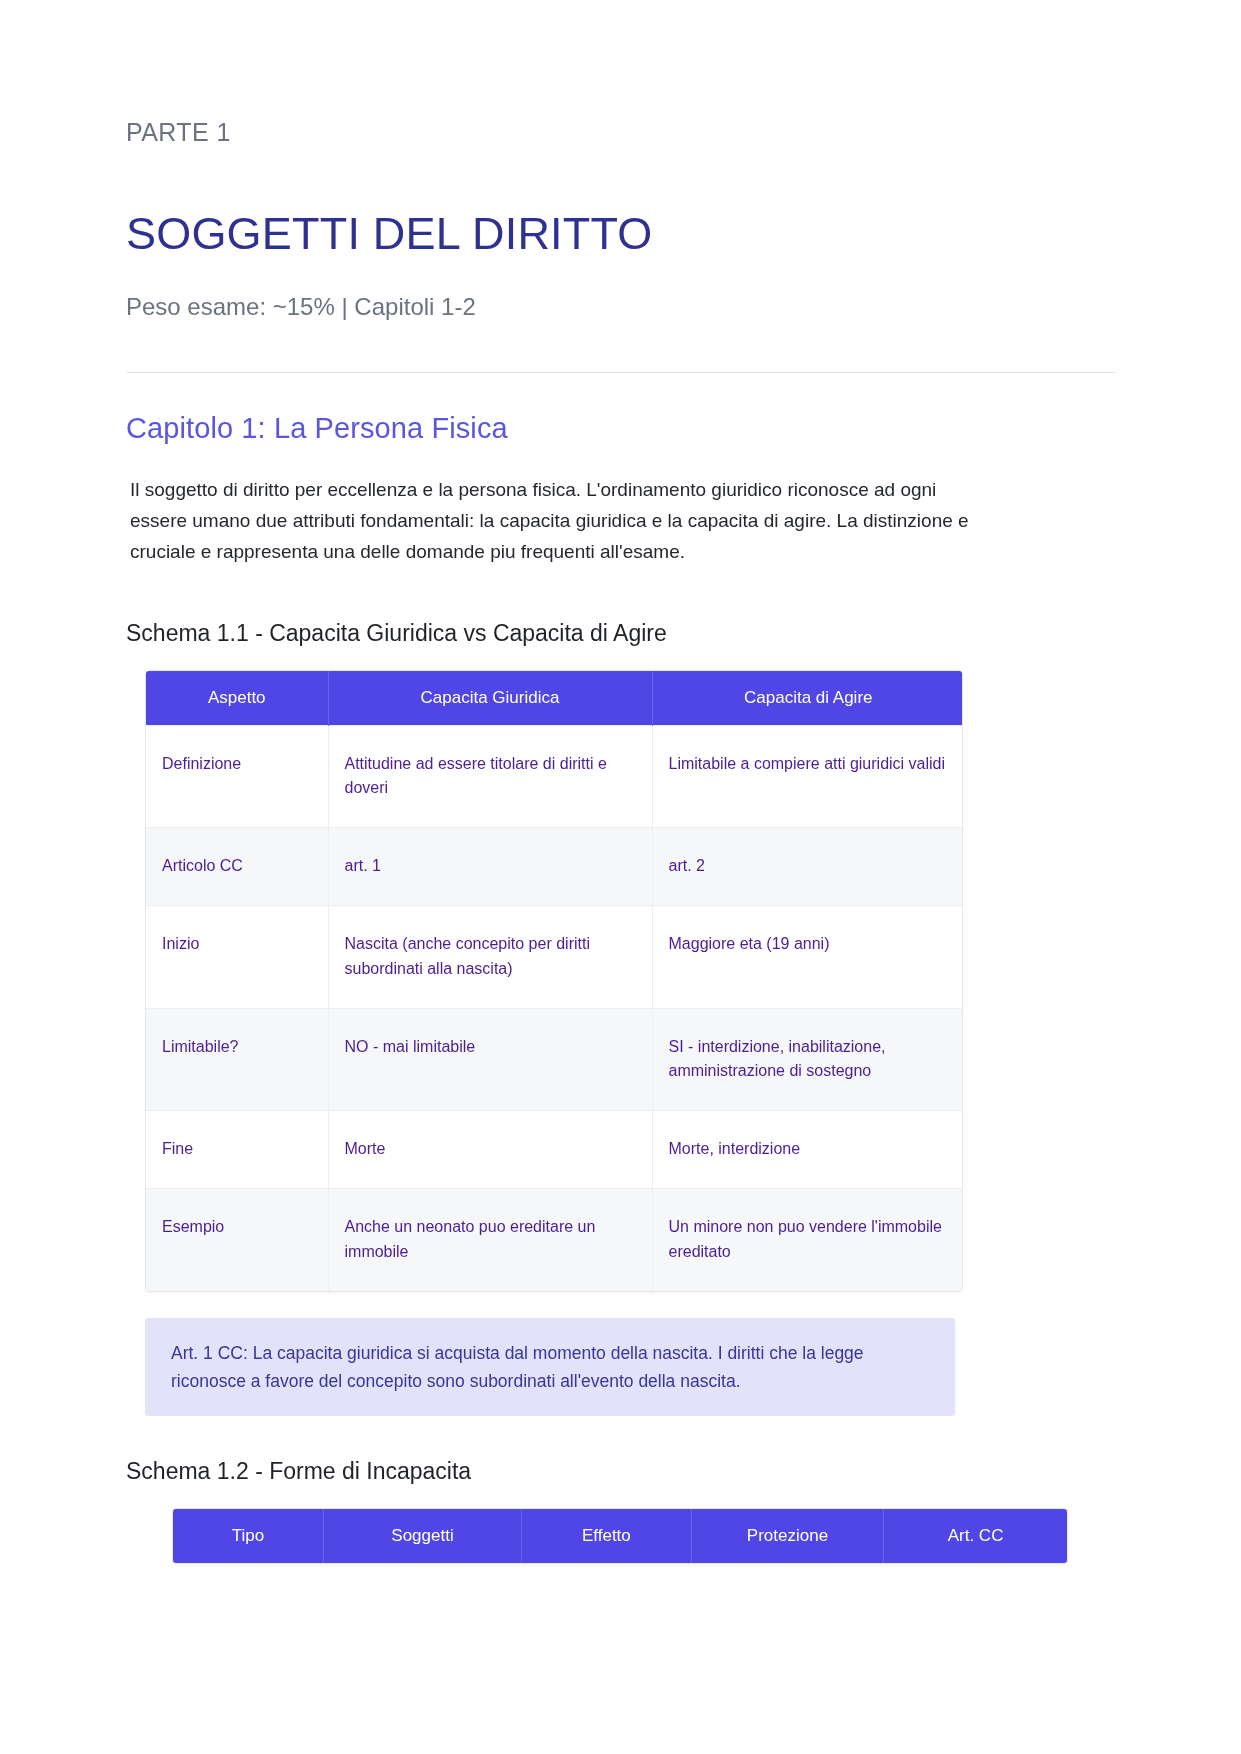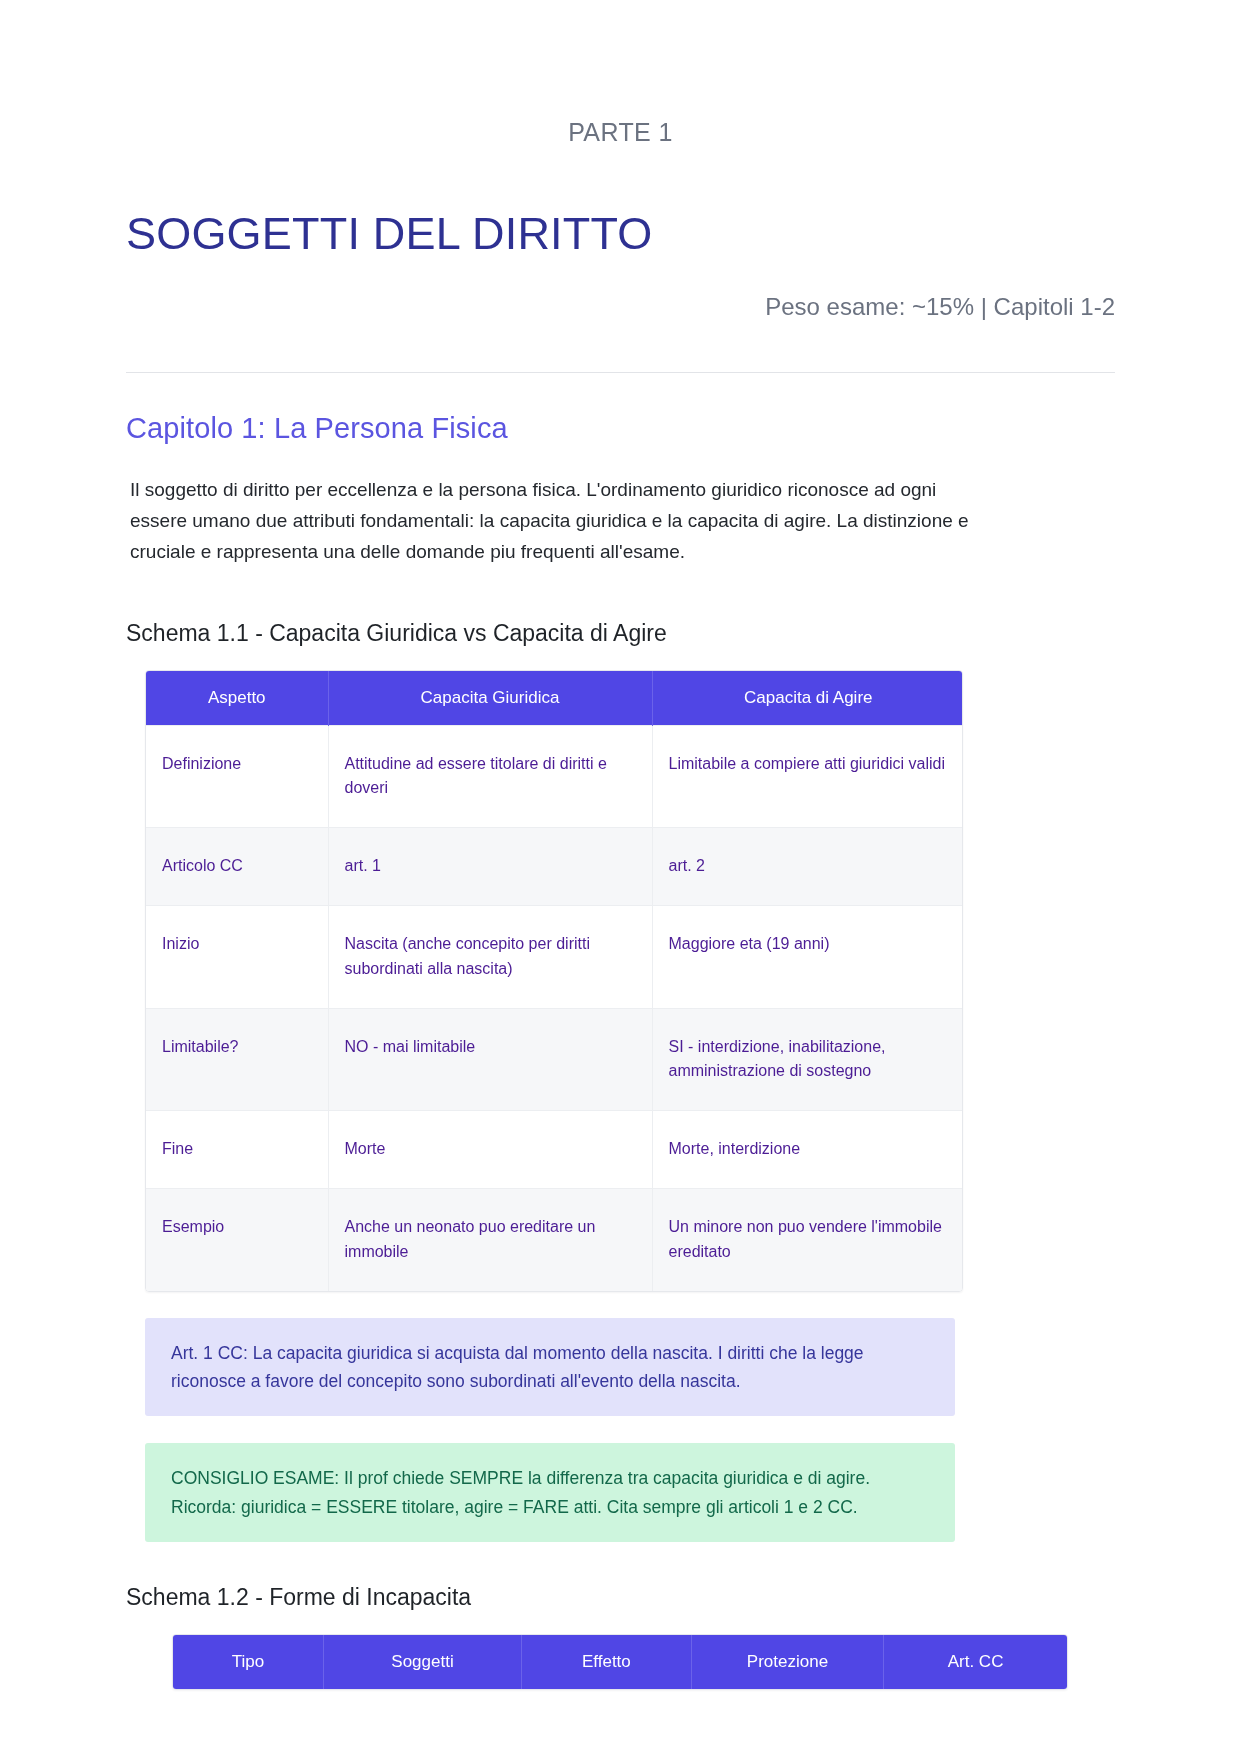--- a/index.html
+++ b/index.html
@@ -19,38 +19,37 @@
   .page {
     width: 1241px;
     min-height: 1754px;
     padding: 0 126px;
     background: #ffffff;
     position: relative;
   }
 
   
   .part-label {
-    text-align: center;
     font-size: 25px;
     color: #6b7280;
     letter-spacing: 0.4px;
     margin: 0;
     padding-top: 118px;
   }
   .doc-title {
     font-size: 45px;
     color: #2e3192;
     font-weight: normal;
     letter-spacing: 0.2px;
     margin: 0;
     padding-top: 63px;
     line-height: 1.05;
   }
   .doc-subtitle {
-    text-align: right;
+    text-align: left;
     font-size: 24px;
     color: #6b7280;
     margin: 0;
     padding-top: 36px;
   }
   .rule {
     border: 0;
     border-top: 1px solid #e2e4e8;
     margin: 51px 0 0 0;
     height: 0;
@@ -222,23 +221,20 @@
           <td>Un minore non puo vendere l'immobile ereditato</td>
         </tr>
       </tbody>
     </table>
   </div>
 
   <div class="callout law">
     <p>Art. 1 CC: La capacita giuridica si acquista dal momento della nascita. I diritti che la legge riconosce a favore del concepito sono subordinati all'evento della nascita.</p>
   </div>
 
-  <div class="callout tip">
-    <p>CONSIGLIO ESAME: Il prof chiede SEMPRE la differenza tra capacita giuridica e di agire. Ricorda: giuridica = ESSERE titolare, agire = FARE atti. Cita sempre gli articoli 1 e 2 CC.</p>
-  </div>
 
   <h3 class="schema-title second">Schema 1.2 - Forme di Incapacita</h3>
 
   <div class="table-wrap t12">
     <table class="schema">
       <colgroup>
           <col class="c1">
           <col class="c2">
           <col class="c3">
           <col class="c4">

